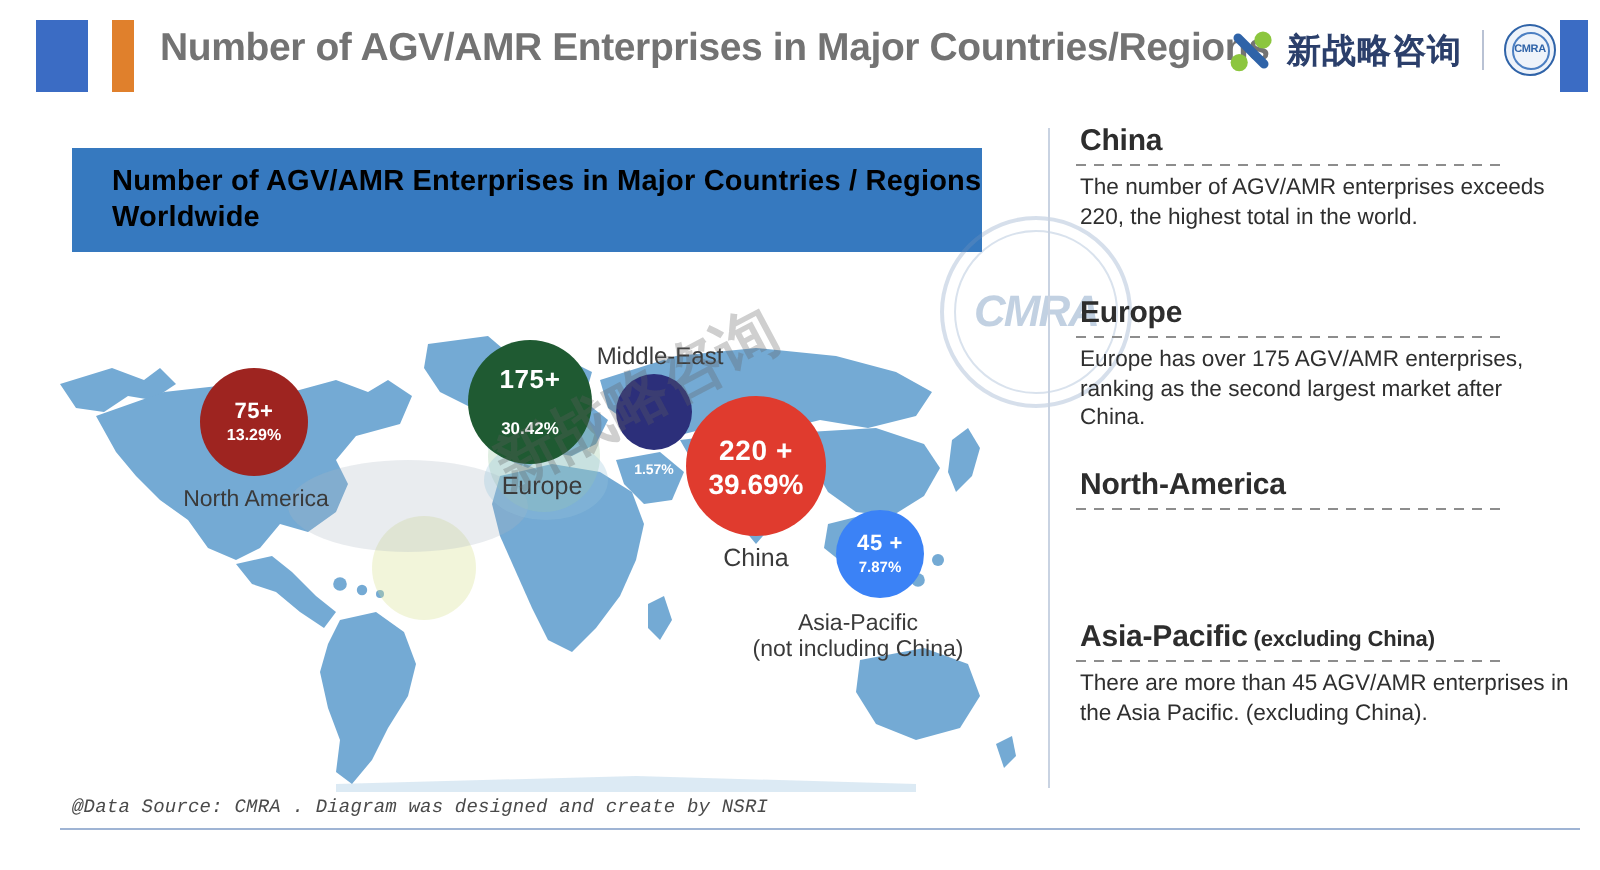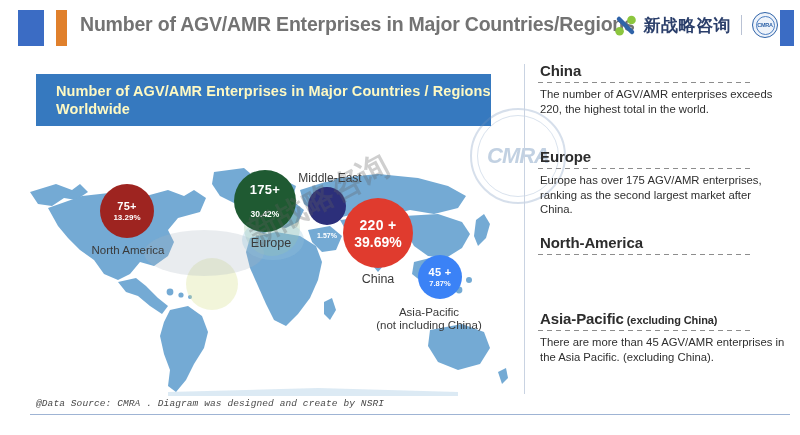--- a/index.html
+++ b/index.html
@@ -40,21 +40,21 @@
   }
   .logo-seal-txt { font-size: 5.5px; font-weight: bold; color: #2f63a8; letter-spacing: -0.2px; }
 
   
   .map-card { position: absolute; left: 18px; top: 64px; width: 490px; height: 332px; background: #ffffff; }
   .map-title-band {
     position: absolute; left: 18px; top: 10px; width: 455px; height: 52px;
     background: #3679bf; padding: 8px 0 0 20px;
   }
   .map-title-band .t {
-    color: #fef9c3; font-size: 14.5px; font-weight: bold; line-height: 18px;
+    color: #000000; font-size: 14.5px; font-weight: bold; line-height: 18px;
     letter-spacing: 0.1px;
   }
   .map-holder { position: absolute; left: 0; top: 70px; width: 490px; height: 262px; overflow: hidden; }
   .map-svg { position: absolute; left: 0; top: 0; }
 
   
   .blob { position: absolute; border-radius: 50%; }
 
   
   .bub {

